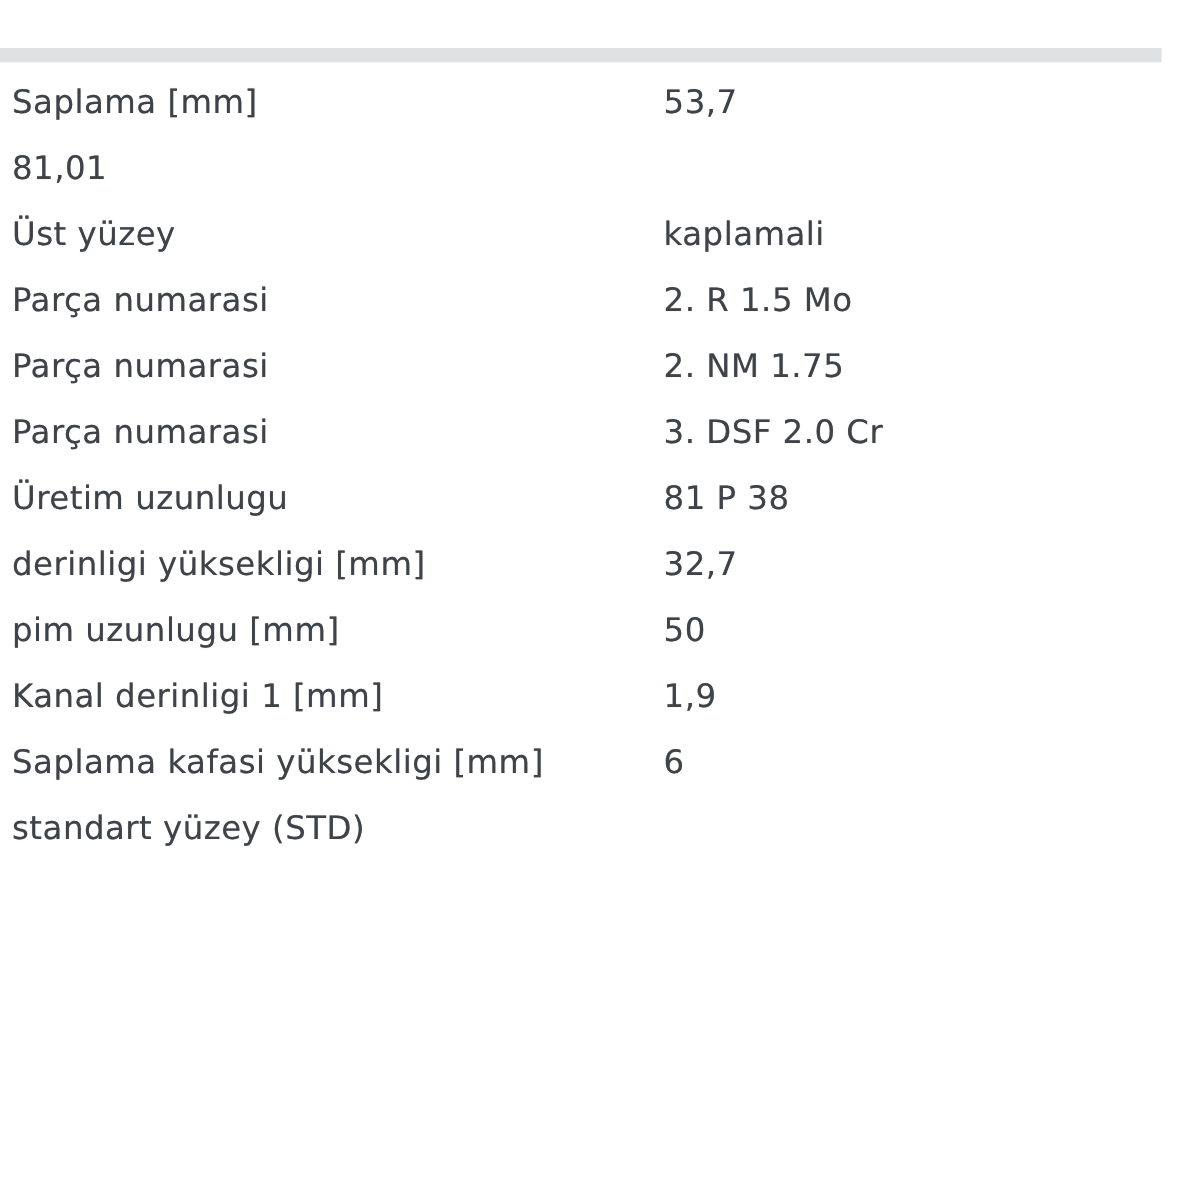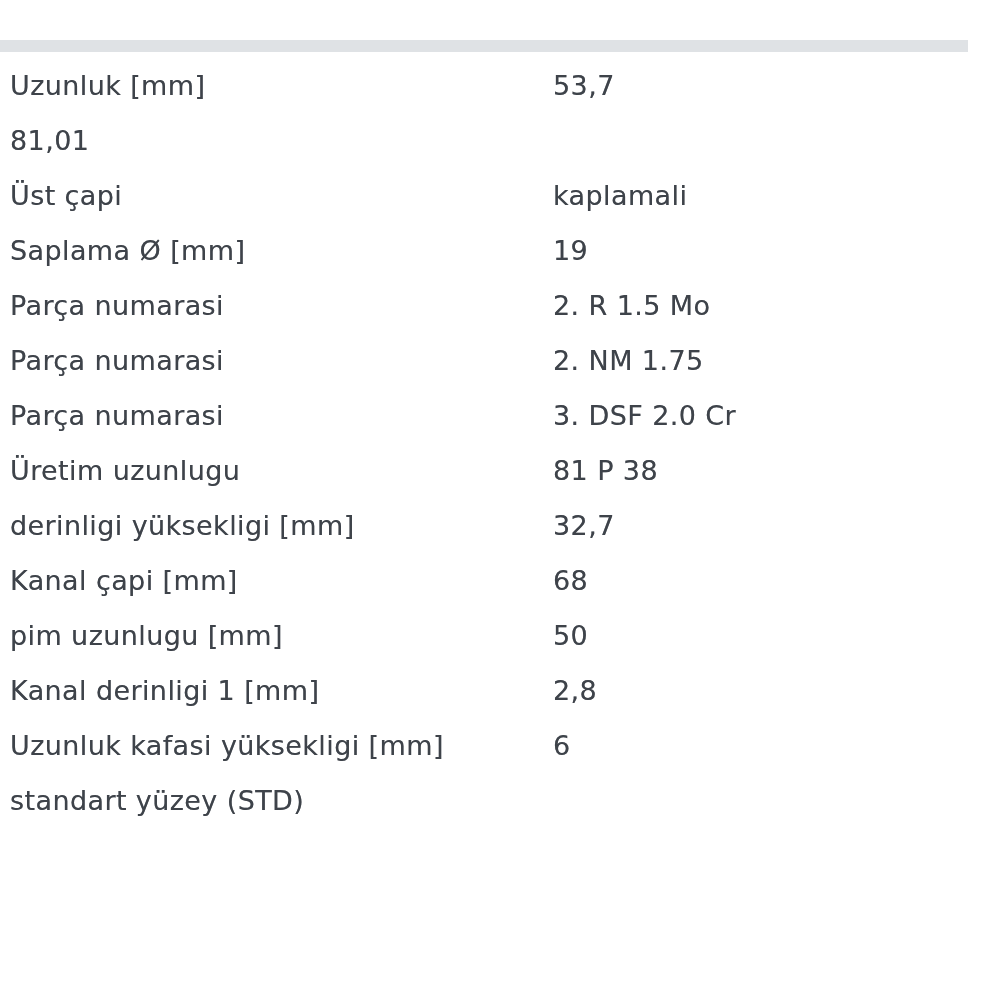--- a/index.html
+++ b/index.html
@@ -44,37 +44,33 @@
     text-shadow: 0 0 0.6px rgba(62, 67, 74, 0.55);
   }
 </style>
 </head>
 <body>
 
 <div class="topbar"></div>
 
 <div class="spec-table">
   <div class="spec-row">
-    <span class="spec-label">Uzunluk [mm]</span>
+    <span class="spec-label">Saplama [mm]</span>
     <span class="spec-value">53,7</span>
   </div>
 
   <div class="spec-row">
     <span class="spec-value">81,01</span>
   </div>
 
   <div class="spec-row">
-    <span class="spec-label">Üst çapi</span>
+    <span class="spec-label">Üst yüzey</span>
     <span class="spec-value">kaplamali</span>
   </div>
 
-  <div class="spec-row">
-    <span class="spec-label">Saplama Ø [mm]</span>
-    <span class="spec-value">19</span>
-  </div>
 
   <div class="spec-row">
     <span class="spec-label">Parça numarasi</span>
     <span class="spec-value">2. R 1.5 Mo</span>
   </div>
 
   <div class="spec-row">
     <span class="spec-label">Parça numarasi</span>
     <span class="spec-value">2. NM 1.75</span>
   </div>
@@ -87,37 +83,33 @@
   <div class="spec-row">
     <span class="spec-label">Üretim uzunlugu</span>
     <span class="spec-value">81 P 38</span>
   </div>
 
   <div class="spec-row">
     <span class="spec-label">derinligi yüksekligi [mm]</span>
     <span class="spec-value">32,7</span>
   </div>
 
-  <div class="spec-row">
-    <span class="spec-label">Kanal çapi [mm]</span>
-    <span class="spec-value">68</span>
-  </div>
 
   <div class="spec-row">
     <span class="spec-label">pim uzunlugu [mm]</span>
     <span class="spec-value">50</span>
   </div>
 
   <div class="spec-row">
     <span class="spec-label">Kanal derinligi 1 [mm]</span>
-    <span class="spec-value">2,8</span>
+    <span class="spec-value">1,9</span>
   </div>
 
   <div class="spec-row">
-    <span class="spec-label">Uzunluk kafasi yüksekligi [mm]</span>
+    <span class="spec-label">Saplama kafasi yüksekligi [mm]</span>
     <span class="spec-value">6</span>
   </div>
 
   <div class="spec-row">
     <span class="spec-label">standart yüzey (STD)</span>
     <span class="spec-value"></span>
   </div>
 </div>
 
 </body></html>

